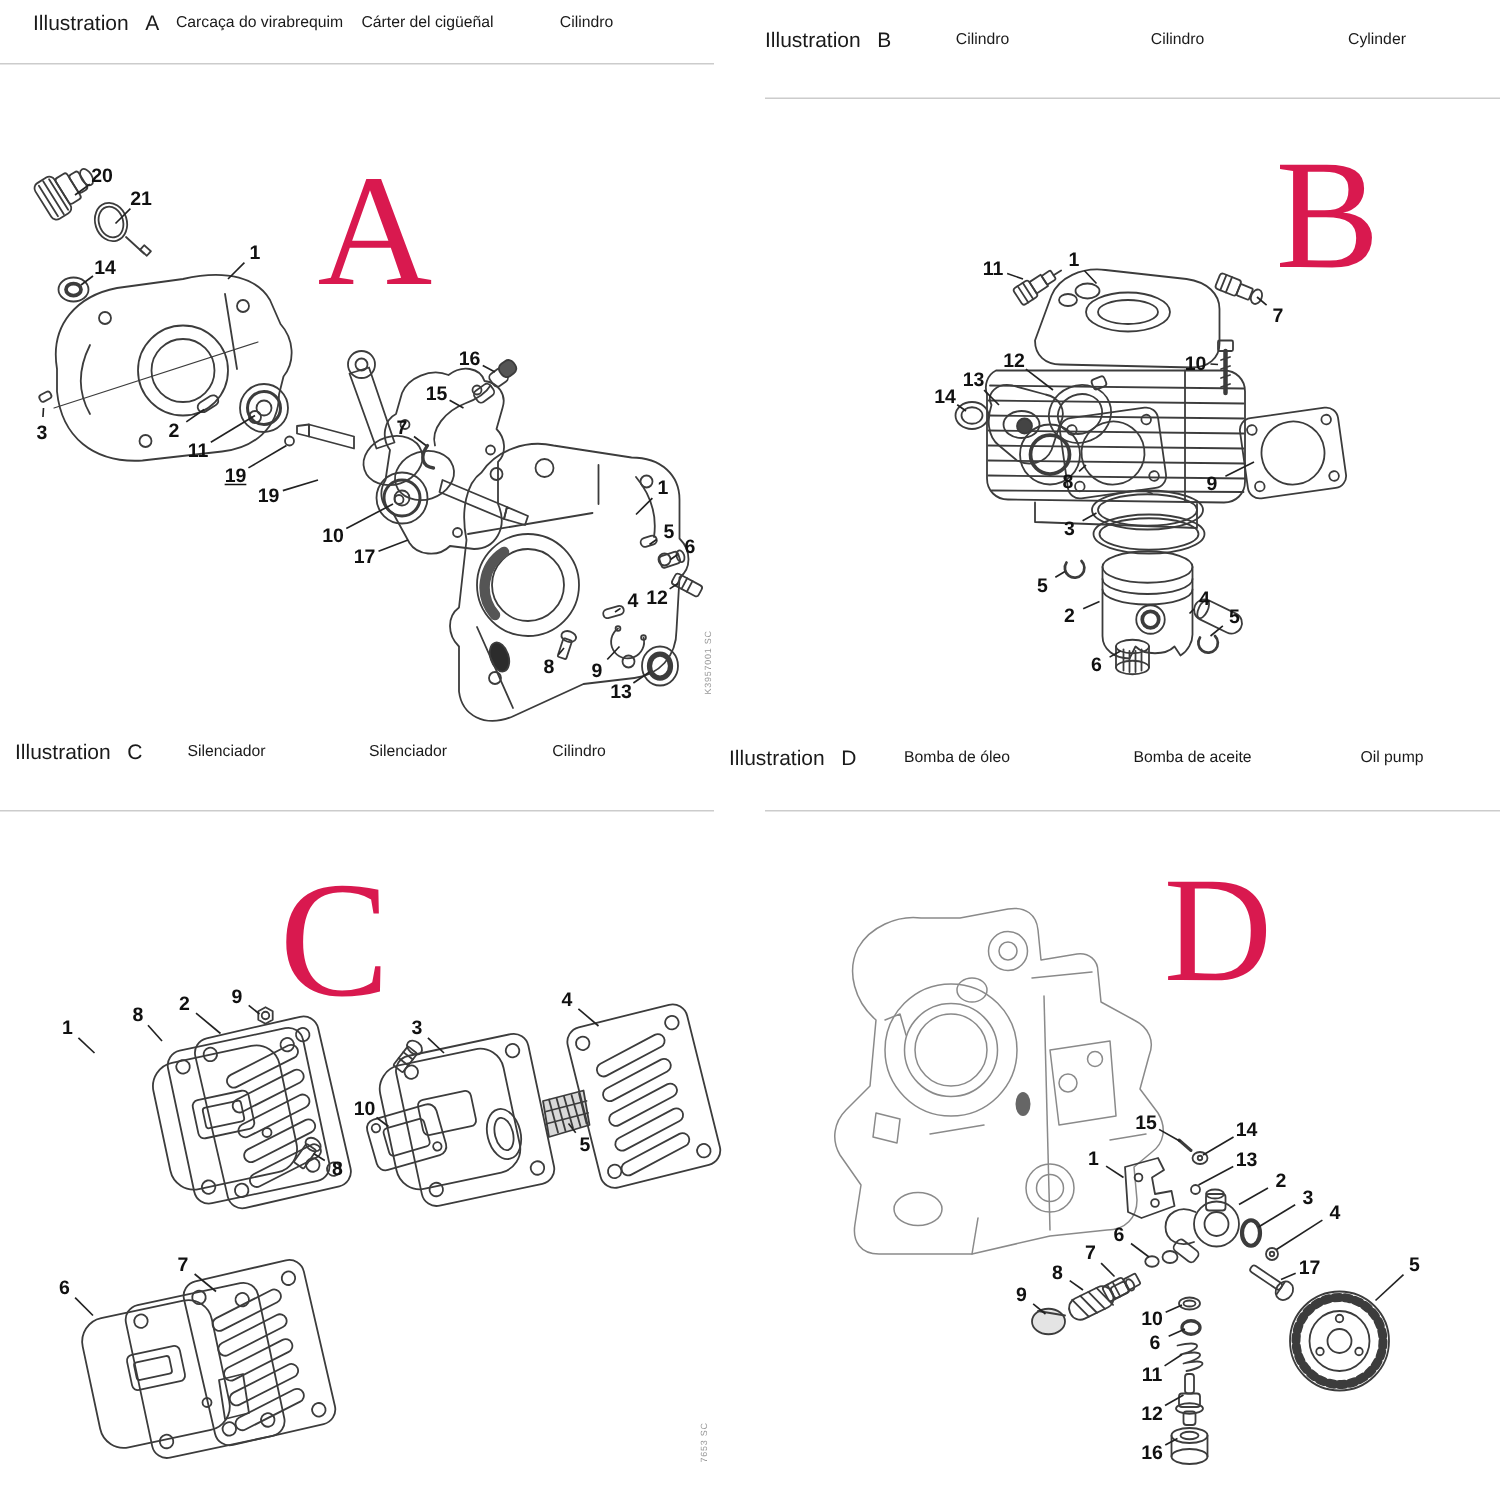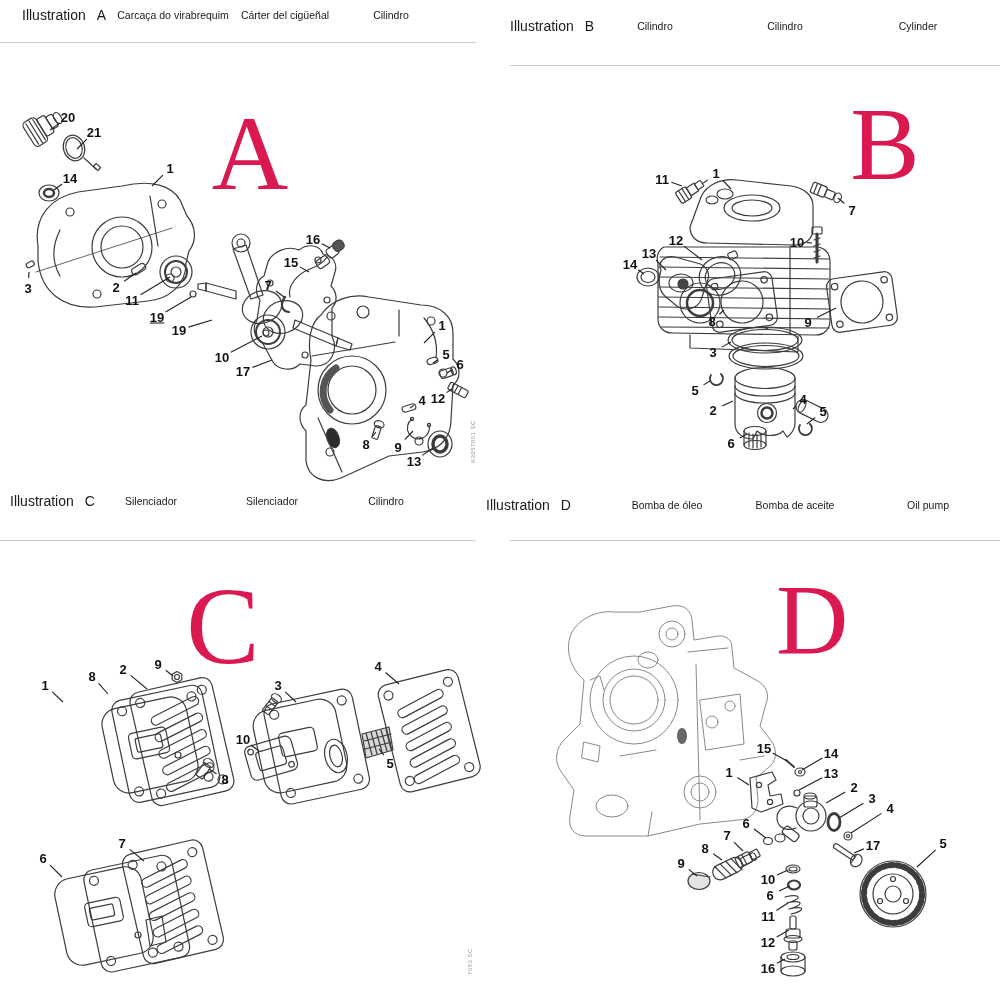--- a/index.html
+++ b/index.html
@@ -44,21 +44,21 @@
   <span class="hdr-label" style="left:918px;top:20px">Cylinder</span>
   <div class="rule" style="left:510px;top:65px;width:490px"></div>
 
   <div class="hdr-title" style="left:10px;top:493px"><span>Illustration</span><span class="hdr-letter">C</span></div>
   <span class="hdr-label" style="left:151px;top:495px">Silenciador</span>
   <span class="hdr-label" style="left:272px;top:495px">Silenciador</span>
   <span class="hdr-label" style="left:386px;top:495px">Cilindro</span>
   <div class="rule" style="left:0;top:540px;width:476px"></div>
 
   <div class="hdr-title" style="left:486px;top:497px"><span>Illustration</span><span class="hdr-letter">D</span></div>
-  <span class="hdr-label" style="left:667px;top:499px">Bomba de óleo</span>
+  <span class="hdr-label" style="left:638px;top:499px">Bomba de óleo</span>
   <span class="hdr-label" style="left:795px;top:499px">Bomba de aceite</span>
   <span class="hdr-label" style="left:928px;top:499px">Oil pump</span>
   <div class="rule" style="left:510px;top:540px;width:490px"></div>
 
   <div class="big-letter" style="left: 250px; top: 154px; font-size: 106px; color: rgb(217, 25, 79);">A</div>
   <div class="big-letter" style="left: 885px; top: 144px; font-size: 104px; color: rgb(217, 25, 79);">B</div>
   <div class="big-letter" style="left: 223px; top: 626px; font-size: 110px; color: rgb(217, 25, 79);">C</div>
   <div class="big-letter" style="left: 812px; top: 620px; font-size: 100px; color: rgb(217, 25, 79);">D</div>
 
   <svg class="draw" width="1000" height="1000" viewBox="0 0 1000 1000">

